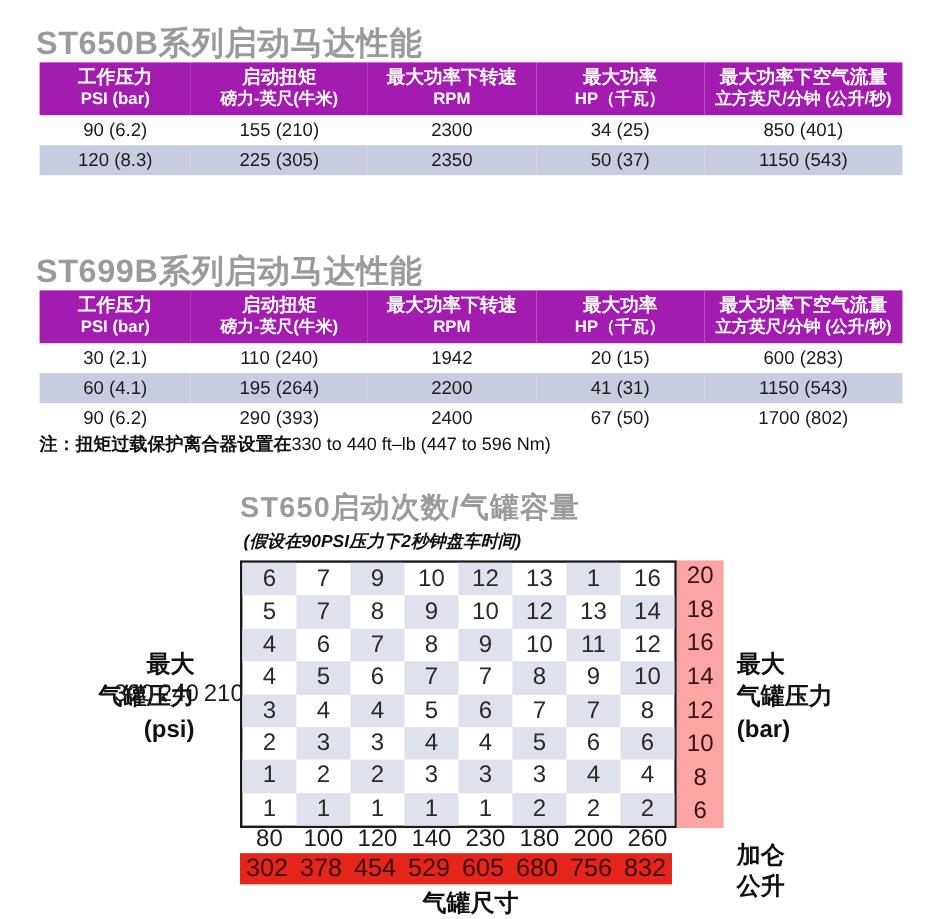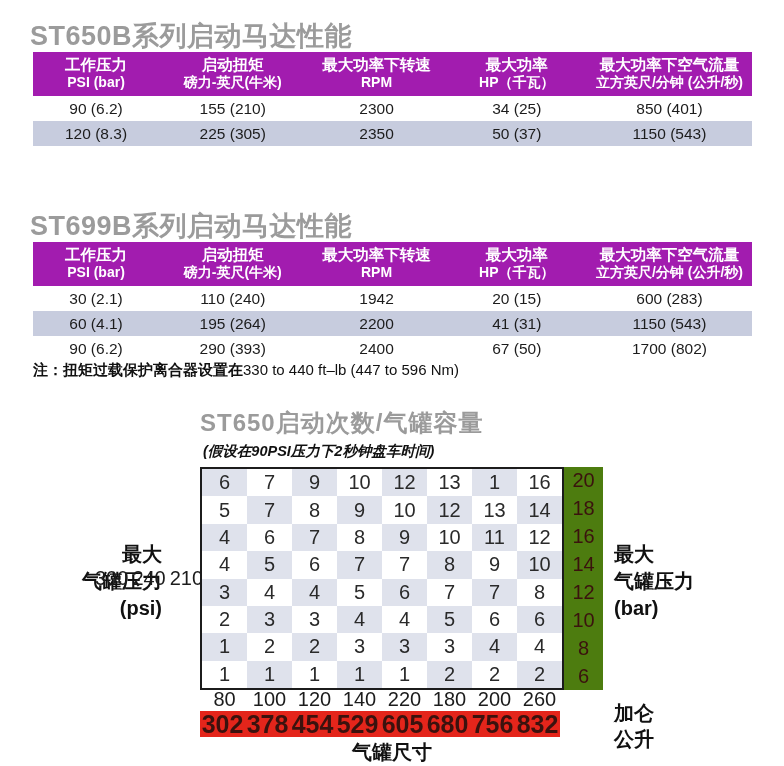--- a/index.html
+++ b/index.html
@@ -60,37 +60,37 @@
 
   #psi-axis {
     position:absolute; left:95px; top:469px; width:100px; height:219px;
     display:flex; 
   }
   #psi-axis div { flex:1; display:flex; align-items:center; justify-content:flex-end;
                   padding-right:4px; font-size:20px; color:#1c1c1c; }
 
   #bar-axis {
     position:absolute; left:564px; top:467px; width:39px; height:223px;
-    background:#4d7c0f; display:flex; flex-direction:column;
+    background:#fca5a5; display:flex; flex-direction:column;
   }
   #bar-axis div { flex:1; display:flex; align-items:center; justify-content:center;
                   font-size:20px; color:#3b120e; }
 
   #gallons-row {
     position:absolute; left:202px; top:688px; width:360px; height:22px; display:flex;
   }
   #gallons-row div { flex:1; display:flex; align-items:center; justify-content:center;
                      font-size:20px; color:#1c1c1c; }
 
   #liters-row {
     position:absolute; left:200px; top:711px; width:360px; height:26px;
     background:#e4251b; display:flex;
   }
   #liters-row div { flex:1; display:flex; align-items:center; justify-content:center;
-                    font-size:25px; color:#3b120e;font-weight:bold; }
+                    font-size:21px; color:#3b120e; }
 
   #tank-size-label {
     position:absolute; left:212px; top:739px; width:360px; text-align:center;
     font-size:20px; font-weight:bold; color:#111;
   }
   .axis-block { font-size:20px; font-weight:bold; color:#111; line-height:27px; }
   #left-axis-label  { position:absolute; left:30px; top:541px; width:132px; text-align:right; }
   #right-axis-label { position:absolute; left:614px; top:541px; }
   #unit-labels { position:absolute; left:614px; top:652px; font-size:20px;
                  font-weight:bold; color:#111; line-height:26px;margin-top:48px; }
@@ -297,21 +297,21 @@
   <div>最大</div>
   <div>气罐压力</div>
   <div>(bar)</div>
 </div>
 
 <div id="gallons-row">
     <div>80</div>
     <div>100</div>
     <div>120</div>
     <div>140</div>
-    <div>220</div>
+    <div>230</div>
     <div>180</div>
     <div>200</div>
     <div>260</div>
   </div>
 <div id="liters-row">
     <div>302</div>
     <div>378</div>
     <div>454</div>
     <div>529</div>
     <div>605</div>

